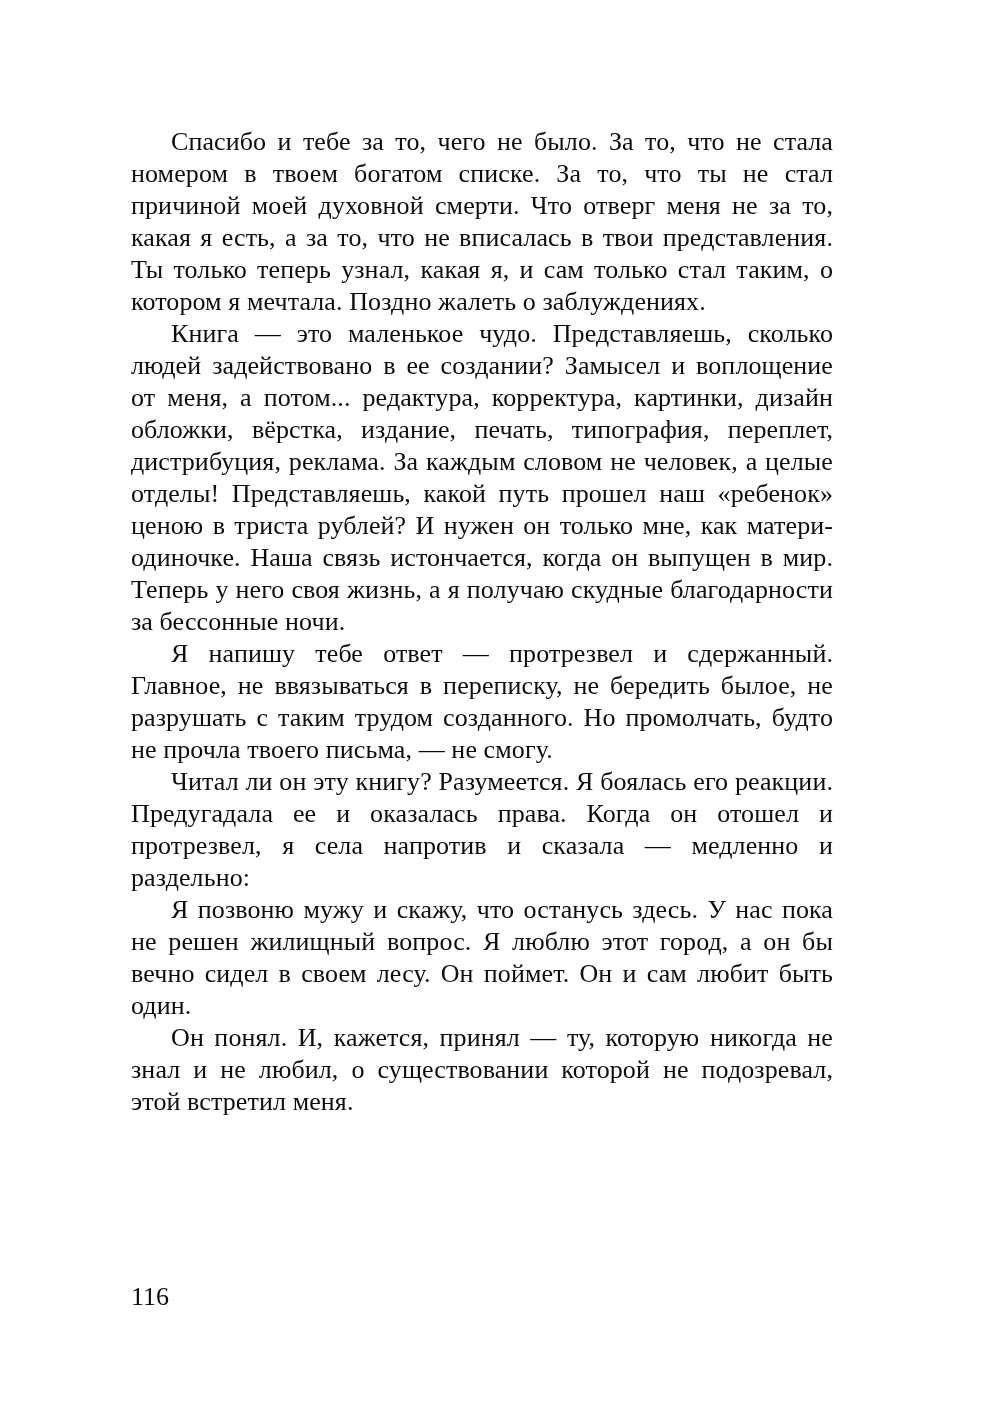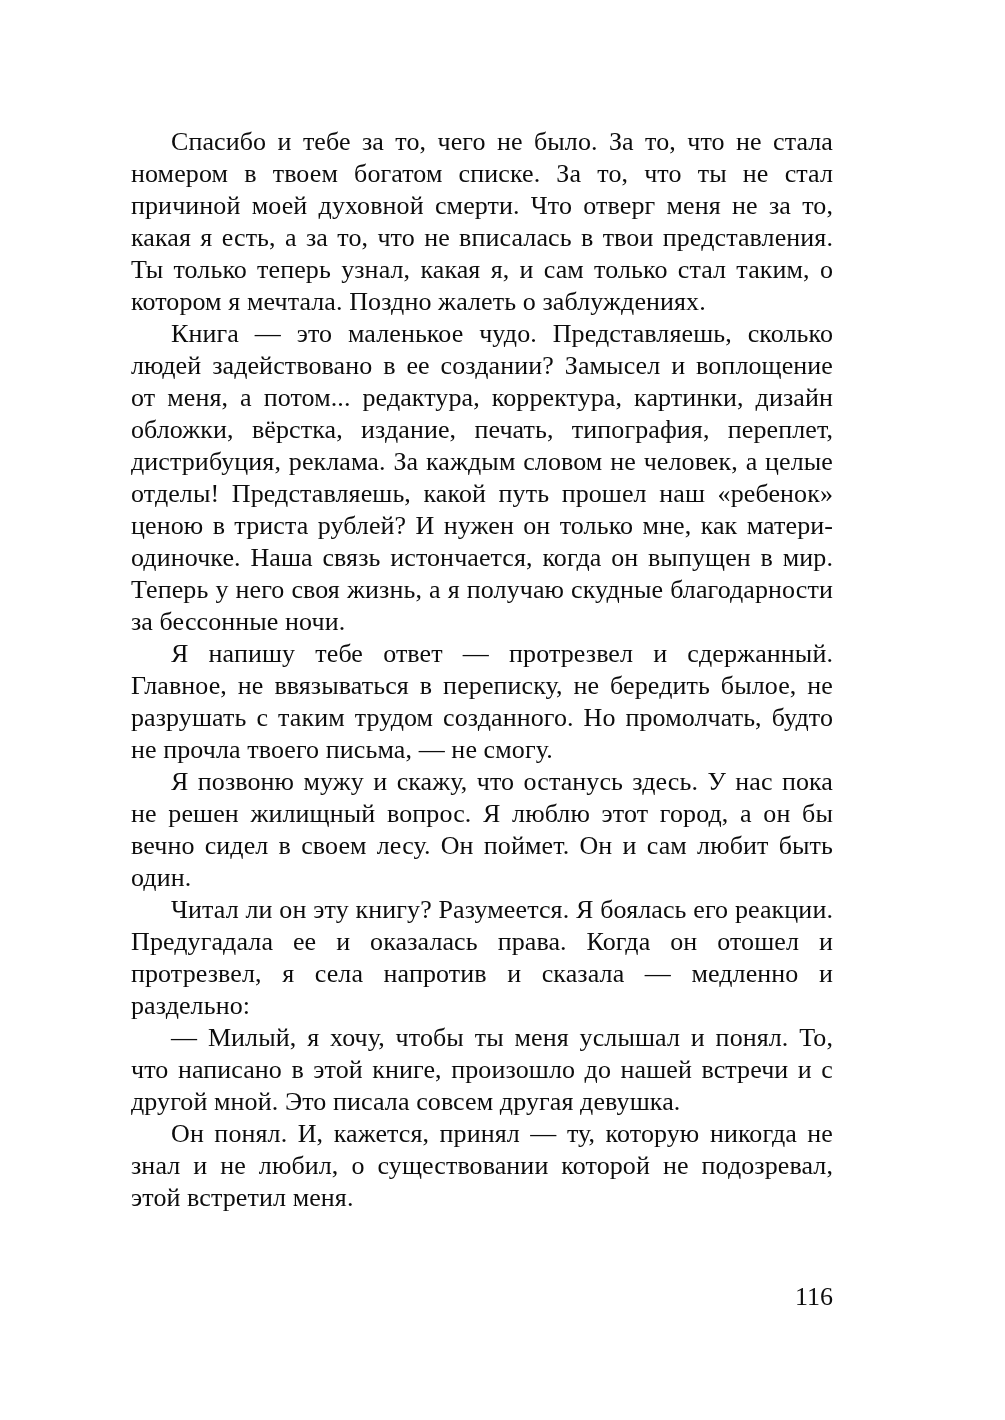--- a/index.html
+++ b/index.html
@@ -29,32 +29,31 @@
     line-height: 32px;
     text-align: justify;
     text-indent: 40px;
     letter-spacing: 0.1px;
   }
   .page-number {
     position: absolute;
     left: 131px;
     top: 1281px;
     width: 702px;
-    text-align: right;
+    text-align: left;
     font-size: 26px;
     line-height: 32px;
   }
 </style>
 </head>
 <body>
 
 <div class="page">
   <div class="text-block">
     <p>Спасибо и тебе за то, чего не было. За то, что не стала номером в твоем богатом списке. За то, что ты не стал причиной моей духовной смерти. Что отверг меня не за то, какая я есть, а за то, что не вписалась в твои представления. Ты только теперь узнал, какая я, и сам только стал таким, о котором я мечтала. Поздно жалеть о заблуждениях.</p>
     <p>Книга — это маленькое чудо. Представляешь, сколько людей задействовано в ее создании? Замысел и воплощение от меня, а потом... редактура, корректура, картинки, дизайн обложки, вёрстка, издание, печать, типография, переплет, дистрибуция, реклама. За каждым словом не человек, а целые отделы! Представляешь, какой путь прошел наш «ребенок» ценою в триста рублей? И нужен он только мне, как матери-одиночке. Наша связь истончается, когда он выпущен в мир. Теперь у него своя жизнь, а я получаю скудные благодарности за бессонные ночи.</p>
     <p>Я напишу тебе ответ — протрезвел и сдержанный. Главное, не ввязываться в переписку, не бередить былое, не разрушать с таким трудом созданного. Но промолчать, будто не прочла твоего письма, — не смогу.</p>
+    <p>Читал ли он эту книгу? Разумеется. Я боялась его реакции. Предугадала ее и оказалась права. Когда он отошел и протрезвел, я села напротив и сказала — медленно и раздельно:</p>
     <p>Я позвоню мужу и скажу, что останусь здесь. У нас пока не решен жилищный вопрос. Я люблю этот город, а он бы вечно сидел в своем лесу. Он поймет. Он и сам любит быть один.</p>
-    <p>Читал ли он эту книгу? Разумеется. Я боялась его реакции. Предугадала ее и оказалась права. Когда он отошел и протрезвел, я села напротив и сказала — медленно и раздельно:</p>
-    <p>— Милый, я хочу, чтобы ты меня услышал и понял. То, что написано в этой книге, произошло до нашей встречи и с другой мной. Это писала совсем другая девушка.</p>
     <p>Он понял. И, кажется, принял — ту, которую никогда не знал и не любил, о существовании которой не подозревал, этой встретил меня.</p>
   </div>
   <div class="page-number">116</div>
 </div>
 
 </body></html>

